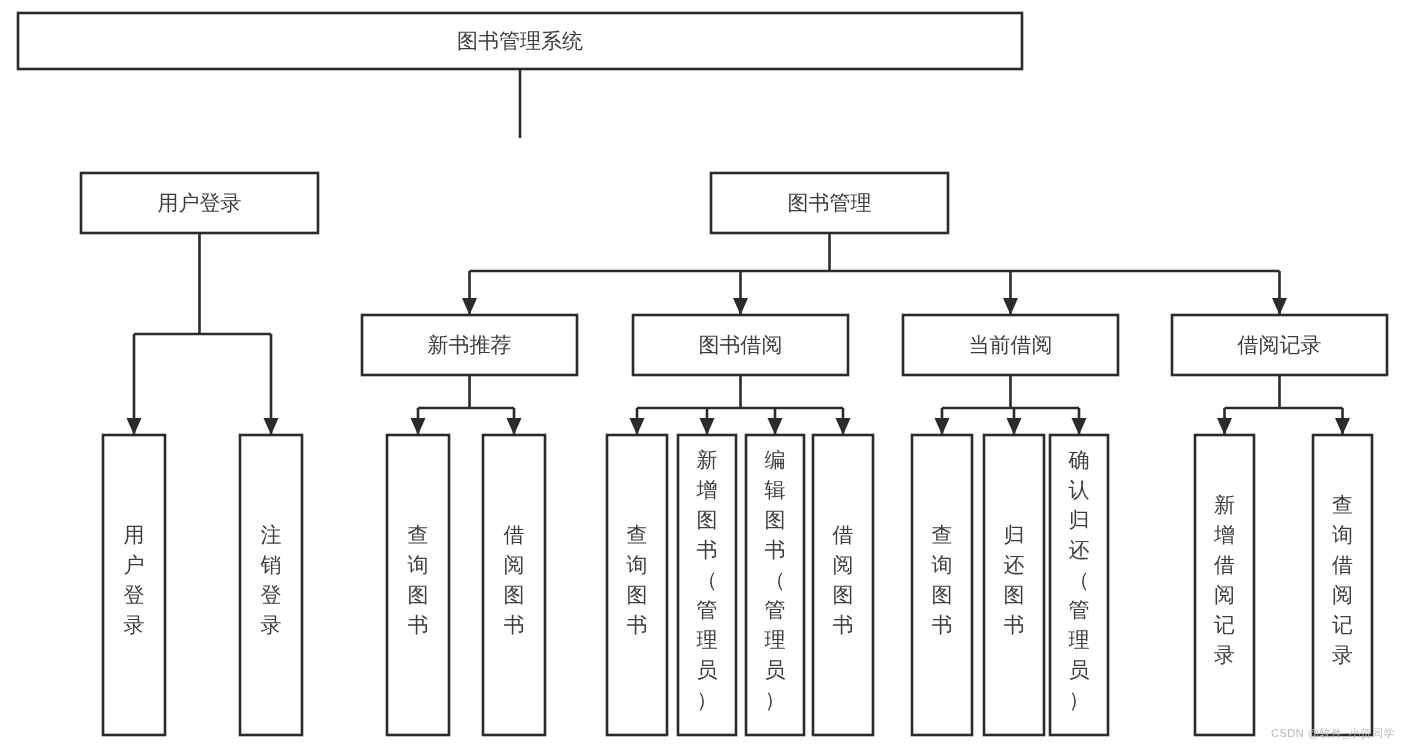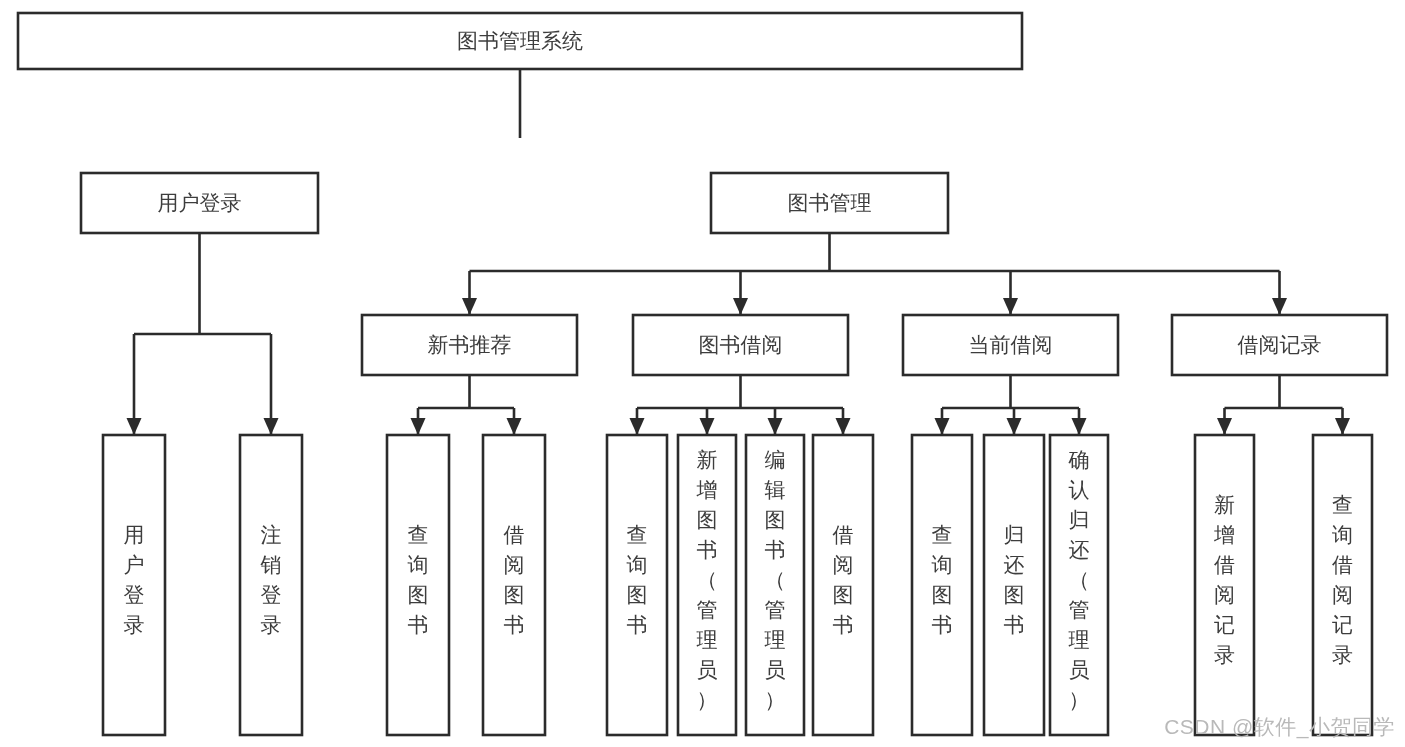--- a/index.html
+++ b/index.html
@@ -52,21 +52,21 @@
   }
   .arrow-head {
     fill: #2b2b2b;
     stroke: none;
   }
   .watermark {
     position: absolute;
     right: 10px;
     bottom: 6px;
     font-family: "Liberation Sans", "DejaVu Sans", sans-serif;
-    font-size: 21px;
+    font-size: 11px;
     color: #b9b9b9;
     letter-spacing: 0.5px;
     white-space: nowrap;
     pointer-events: none;
   }
 </style>
 </head>
 <body>
 
 <div id="diagram-root">

